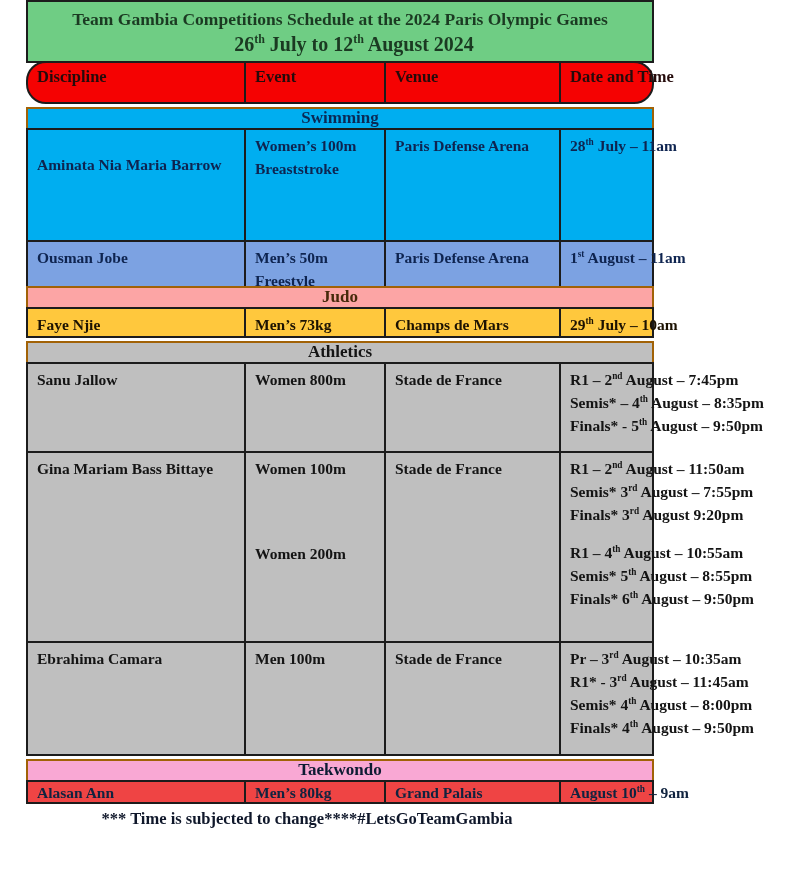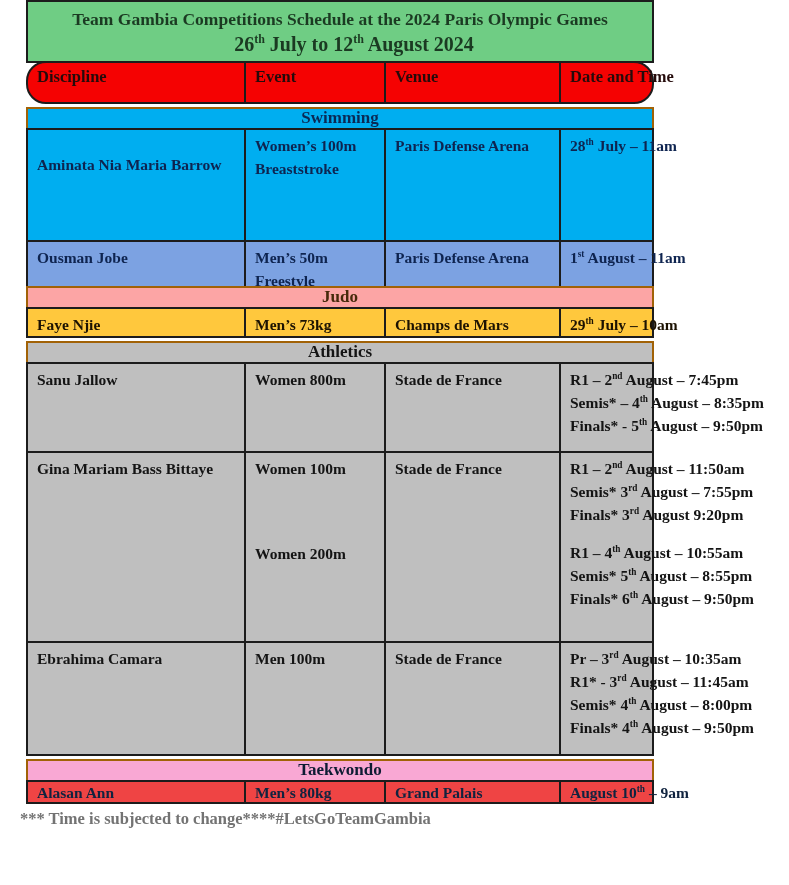--- a/index.html
+++ b/index.html
@@ -38,22 +38,22 @@
   }
   .cell{
     border-right:2px solid #1c1c1c;padding:4px 9px;
     font-size:15.5px;line-height:23px;overflow:hidden;
   }
   .cell:last-child{border-right:0;}
   .cell.vb{display:flex;flex-direction:column;justify-content:flex-start;padding-bottom:3px;}
   .row.compact .cell{padding-top:0;padding-bottom:0;line-height:22px;}
 
   .footer{
-    display:flex;justify-content:flex-start;align-items:flex-start;
-    margin:5px 0 0 -6px;padding-right:60px;font-size:16.5px;color:#737373;
+    display:flex;justify-content:center;align-items:flex-start;
+    margin:5px 0 0 -6px;padding-right:60px;font-size:16.5px;color:#0f172a;
   }
 </style>
 </head>
 <body>
 
 <div class="wrap">
 
   <div class="title-box" style="background: rgb(111, 205, 132); color: rgb(27, 58, 34);">
     <div class="t1">Team Gambia Competitions Schedule at the 2024 Paris Olympic Games</div>
     <div class="t2">26<sup>th</sup> July to 12<sup>th</sup> August 2024</div>

